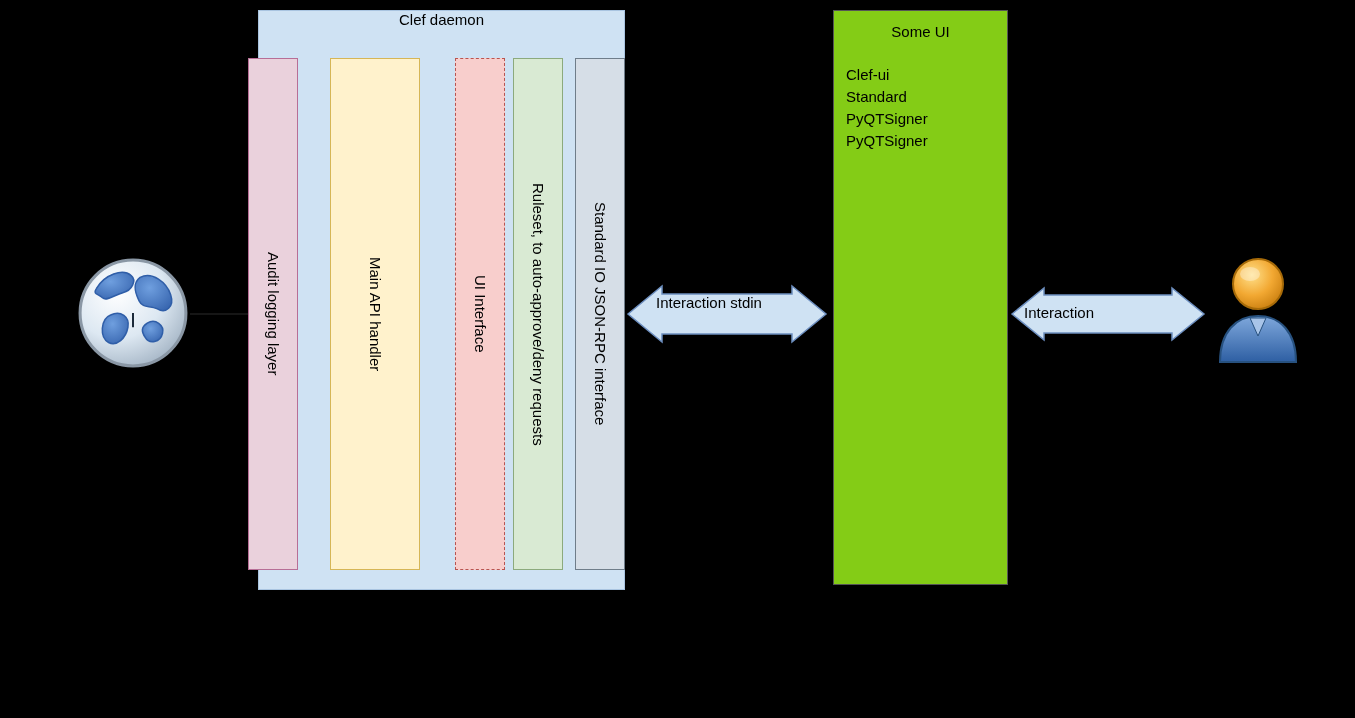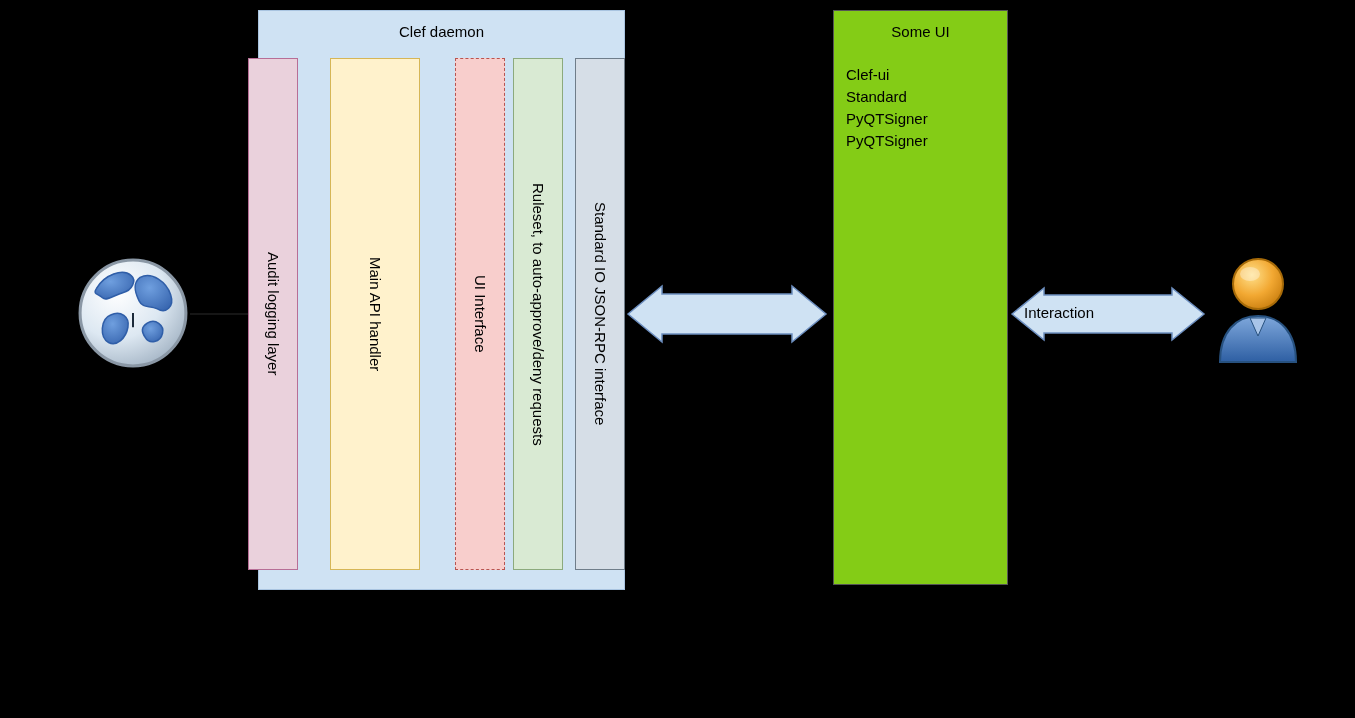--- a/index.html
+++ b/index.html
@@ -11,21 +11,21 @@
     color:#000;
     overflow:hidden;
   }
   .abs{position:absolute;}
   
   .clef-container{
     left:258px;top:10px;width:367px;height:580px;
     background:#cfe2f3;border:1px solid #a9c4e0;box-sizing:border-box;
   }
   .clef-title{
-    width:100%;text-align:center;padding-top:12px;
+    width:100%;text-align:center;
     font-size:15px;color:#000;
   }
   
   .layer{
     top:58px;height:512px;box-sizing:border-box;
     display:flex;align-items:center;justify-content:center;
   }
   .vtext{
     writing-mode:vertical-rl;
     font-size:15px;color:#000;white-space:nowrap;
@@ -100,20 +100,21 @@
     <span class="vtext">Ruleset, to auto-approve/deny requests</span>
   </div>
   <div class="abs layer layer-stdio">
     <span class="vtext">Standard IO JSON-RPC interface</span>
   </div>
 
   <svg class="abs" style="left:626px;top:282px;" width="204" height="64" viewBox="0 0 204 64">
     <polygon points="2,32 36,4 36,12 166,12 166,4 200,32 166,60 166,52 36,52 36,60" fill="#cfe2f3" stroke="#6c8ebf" stroke-width="1.5"></polygon>
   </svg>
   <div class="abs arrow-label arrow-label-left">
+    <div>Interaction stdin</div>
   </div>
 
   <div class="abs someui">
     <div class="someui-title">Some UI</div>
     <div class="someui-list">
       <div>Clef-ui</div>
       <div>Standard</div>
       <div>PyQTSigner</div>
       <div>PyQTSigner</div>
     </div>

